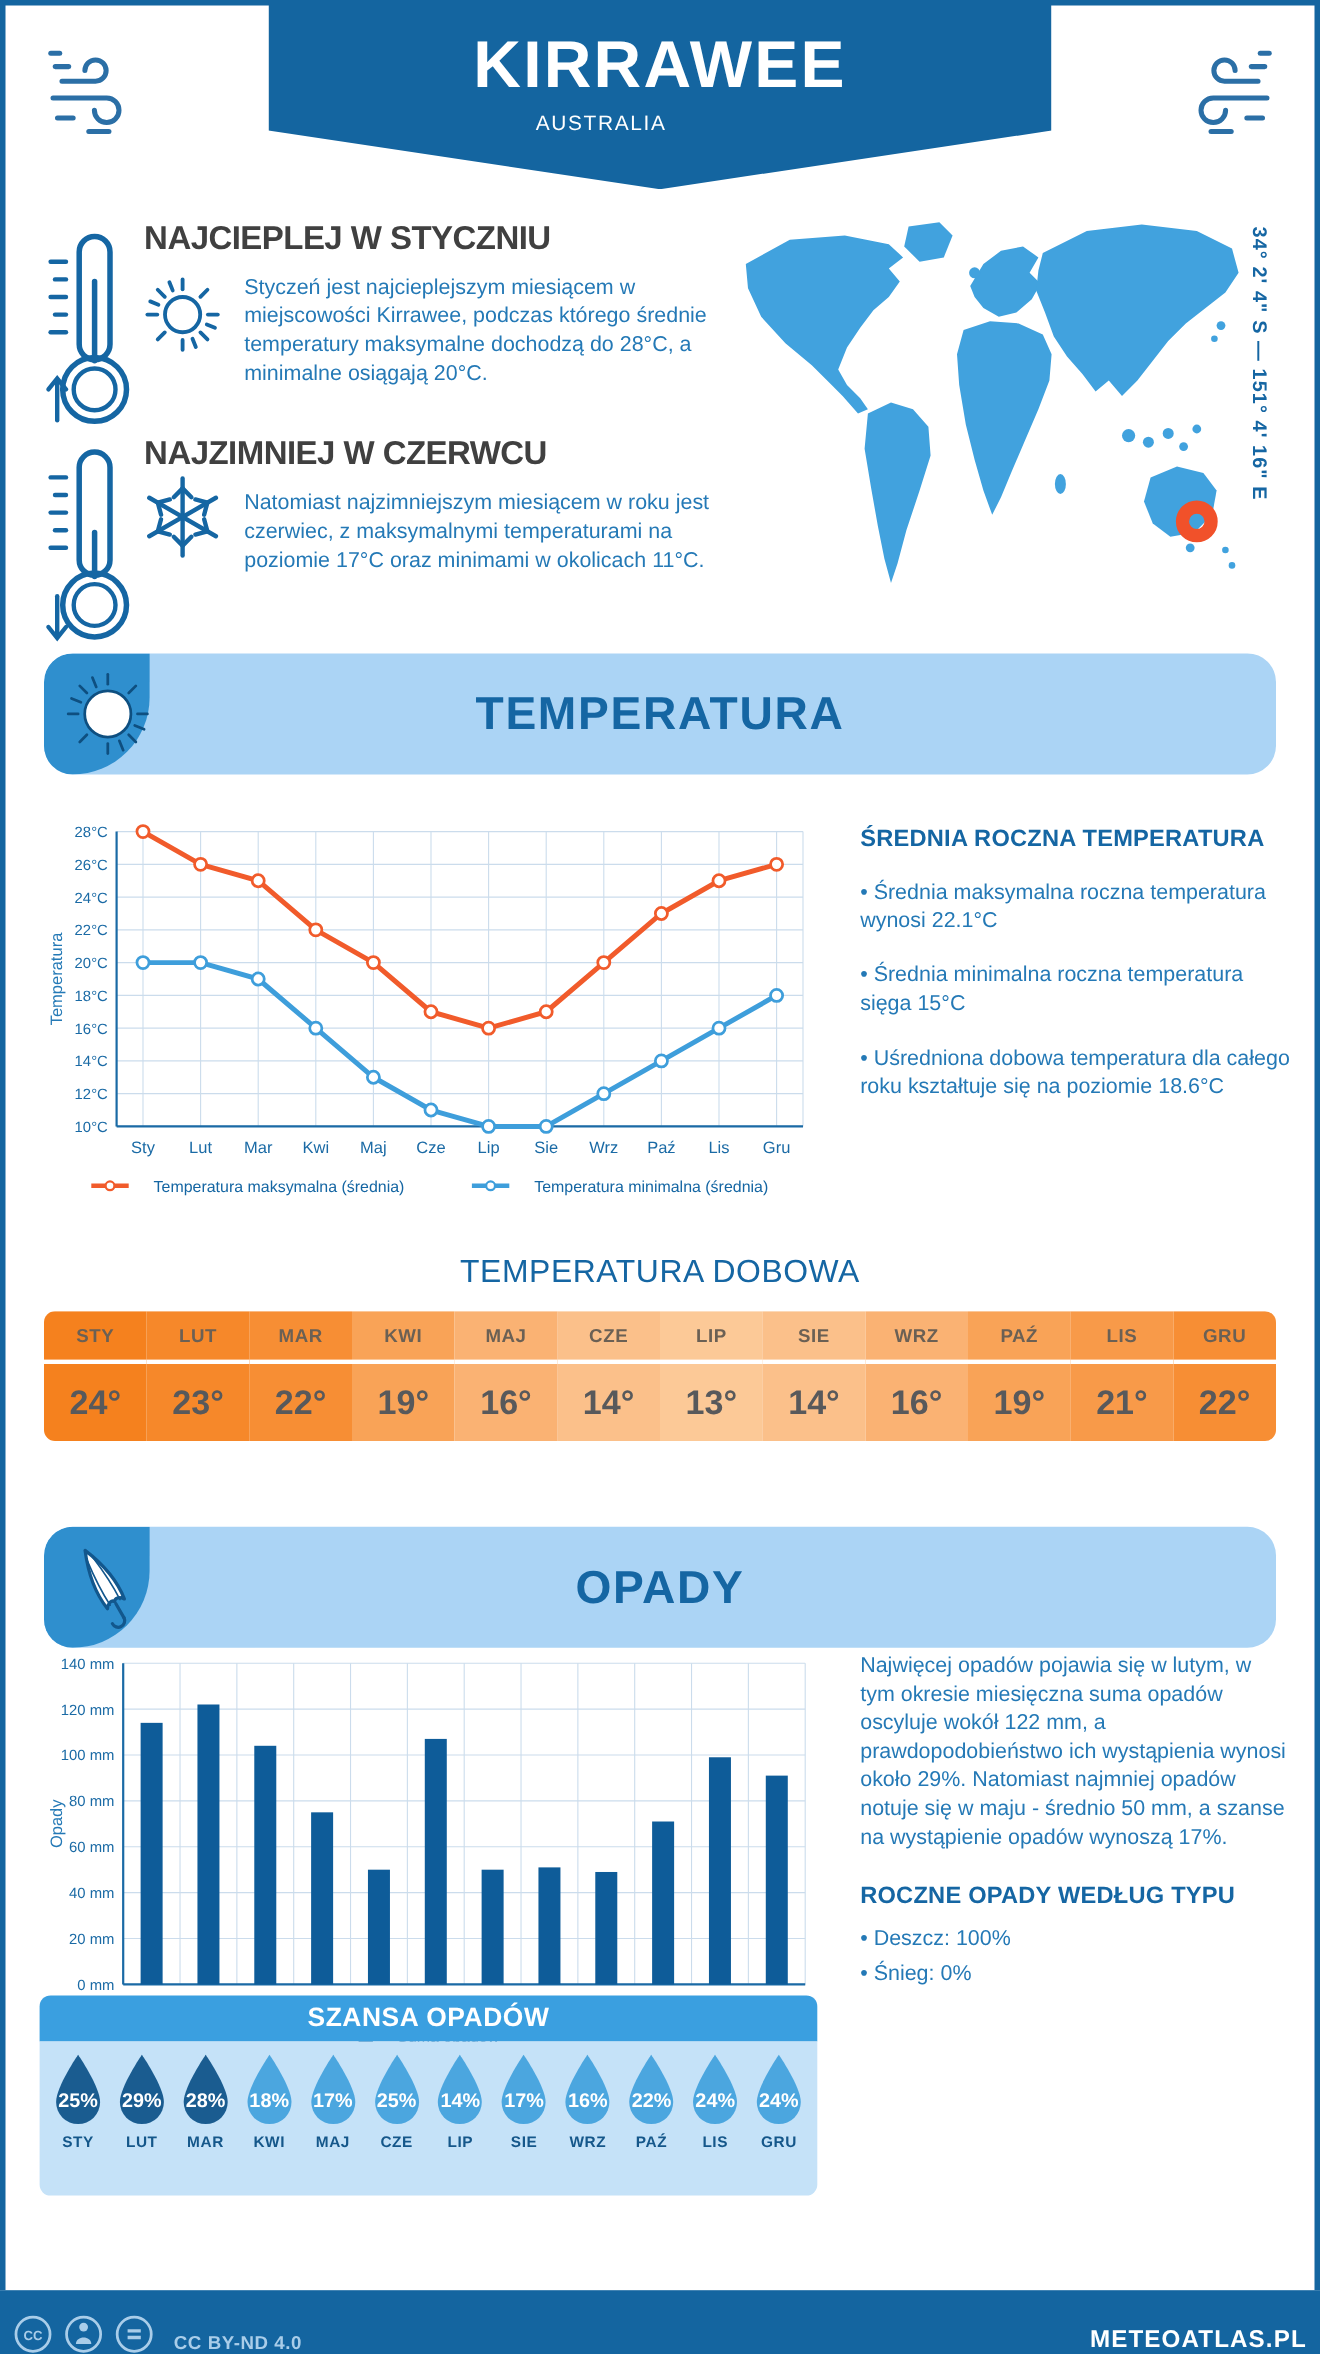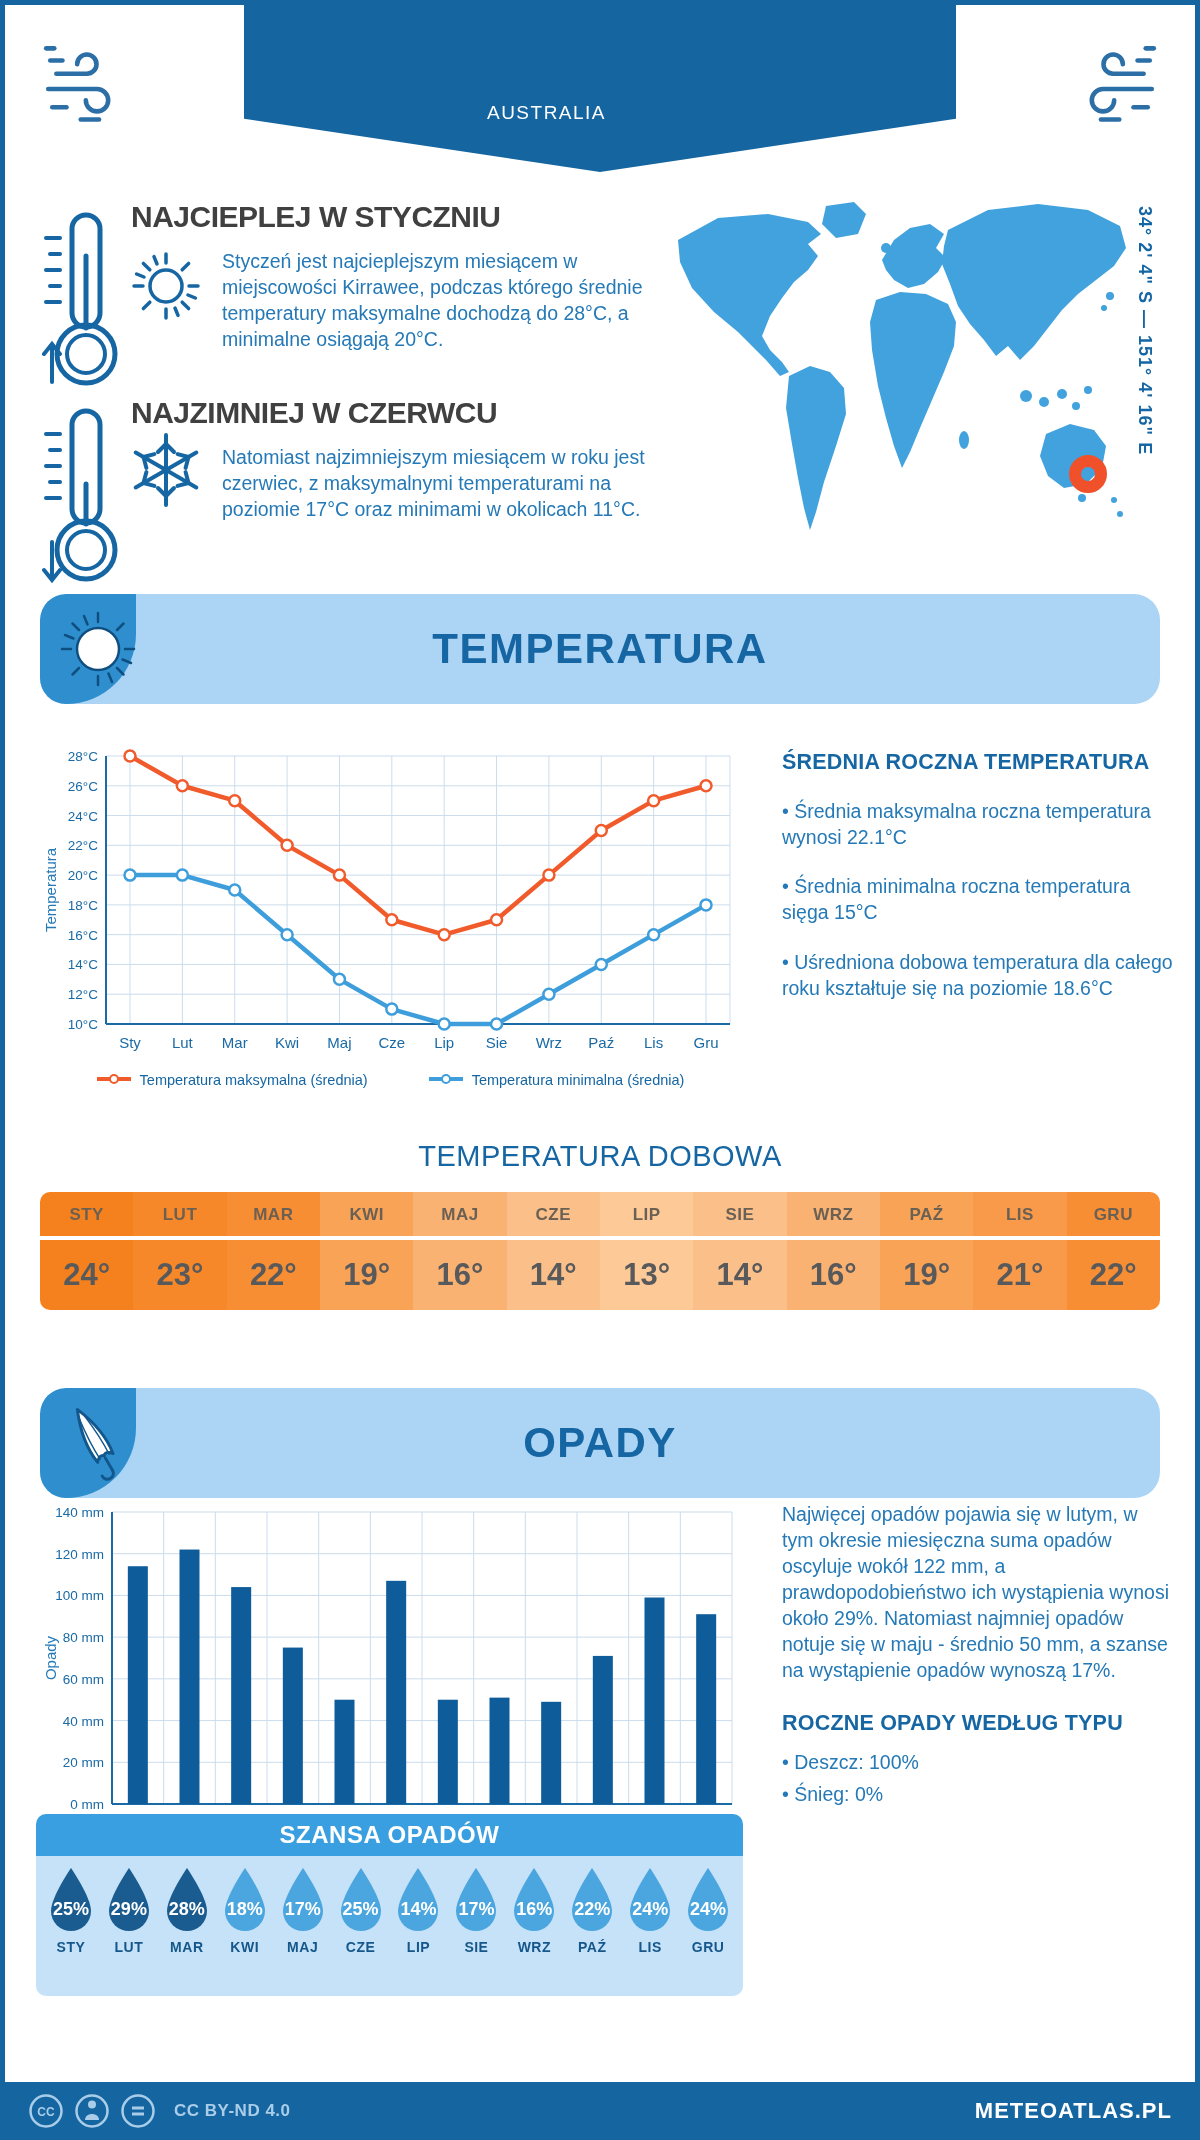--- a/index.html
+++ b/index.html
@@ -57,21 +57,21 @@
   #precip-panel{top:1502px;}
   .panel h3{margin:0 0 22px 0;color:#1566A3;font-size:21.5px;letter-spacing:0.2px;font-weight:700;}
   .panel h3.mt{margin-top:26px;margin-bottom:12px;}
   .panel p{margin:0 0 24px 0;}
   .panel p.tight{margin:0 0 6px 0;}
 
   .legend{position:absolute;left:40px;width:700px;display:flex;justify-content:center;
           gap:60px;align-items:center;}
   #temp-legend{top:1072px;}
   #precip-legend{top:1844px;}
-  .leg-item{display:flex;align-items:center;gap:8px;color:#1566A3;font-size:14.5px;}
+  .leg-item{display:flex;align-items:center;gap:22px;color:#1566A3;font-size:14.5px;}
   #leg-sq{width:13px;height:13px;display:inline-block;}
 
   #daily-title{position:absolute;left:0;top:1140px;width:1200px;text-align:center;color:#1566A3;
           font-size:29px;font-weight:400;letter-spacing:0.5px;}
   #daily-table{position:absolute;left:40px;top:1192px;width:1120px;height:118px;display:flex;
           border-radius:10px;overflow:hidden;}
   .tcol{flex:1;display:flex;flex-direction:column;}
   .thead{height:44px;line-height:46px;text-align:center;font-size:17px;font-weight:700;
           color:#6B6054;border-bottom:4px solid #fff;letter-spacing:0.5px;}
   .tval{flex:1;display:flex;align-items:center;justify-content:center;font-size:31px;
@@ -81,35 +81,36 @@
   #chance-header{height:42px;background:#3A9FE0;border-radius:10px 10px 0 0;color:#fff;
           text-align:center;line-height:42px;font-size:24px;font-weight:700;letter-spacing:0.5px;}
   #chance-body{height:140px;background:#C5E2F8;border-radius:0 0 10px 10px;display:flex;
           padding:10px 6px 0 6px;box-sizing:border-box;}
   .dropcell{flex:1;position:relative;text-align:center;}
   .dropcell svg{width:50px;height:70px;display:block;margin:0 auto;}
   .drop-pct{position:absolute;top:33px;left:0;width:100%;color:#fff;font-size:18px;font-weight:700;}
   .drop-month{margin-top:3px;font-size:14px;font-weight:700;color:#15578A;letter-spacing:0.5px;}
 
   #footer{position:absolute;left:0;bottom:0;width:100%;height:58px;background:#1465A0;
-          display:flex;align-items:center;padding:0 28px;box-sizing:border-box;}
+          display:flex;align-items:flex-end;padding:0 12px;box-sizing:border-box;}
   .fic{margin-right:10px;display:inline-flex;}
   #license{margin-left:8px;color:#A9CDE9;font-weight:700;font-size:17px;letter-spacing:0.5px;}
   .fspacer{flex:1;}
   #site{color:#fff;font-weight:700;font-size:22px;letter-spacing:1px;}
 </style>
 </head>
 <body>
 
 <div class="page">
   <div id="edge-top" class="edge"></div>
   <div id="edge-left" class="edge"></div>
   <div id="edge-right" class="edge"></div>
 
   <div id="ribbon"></div>
+  <div id="ribbon-title">KIRRAWEE</div>
   <div id="ribbon-sub">AUSTRALIA</div>
 
   <svg id="wind-left" class="wind" viewBox="0 0 120 120" fill="none" stroke="#2B6FA6" stroke-width="4.5" stroke-linecap="round">
     <path d="M10,22 h8"></path>
       <path d="M14,34 h12"></path>
     <path d="M20,47 h30 a9.5,9.5 0 1 0 -9.5,-9.5"></path>
     <path d="M12,62 h48 a11,11 0 1 1 -11,11"></path>
     <path d="M16,80 h14"></path>
       <path d="M44,92 h18"></path>
   </svg>

